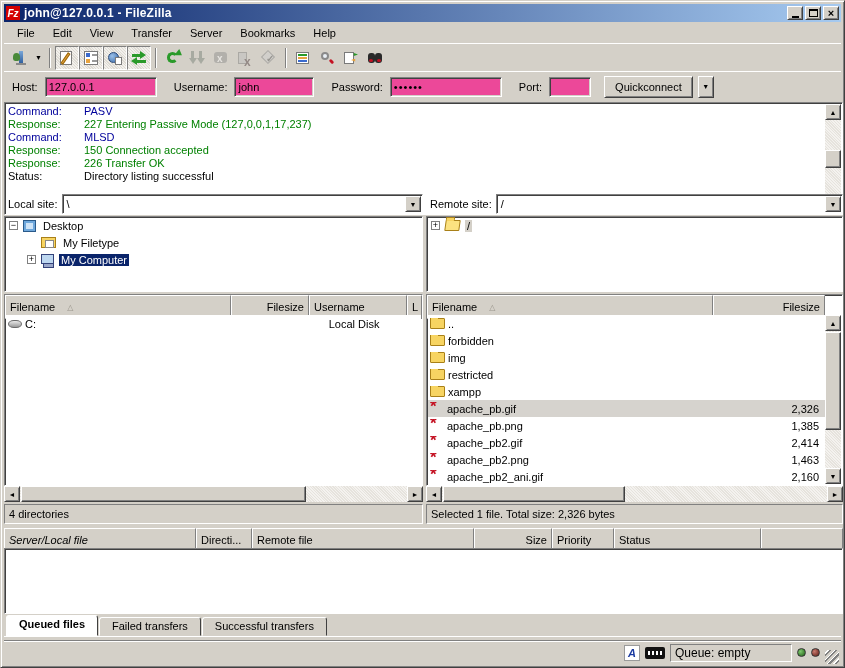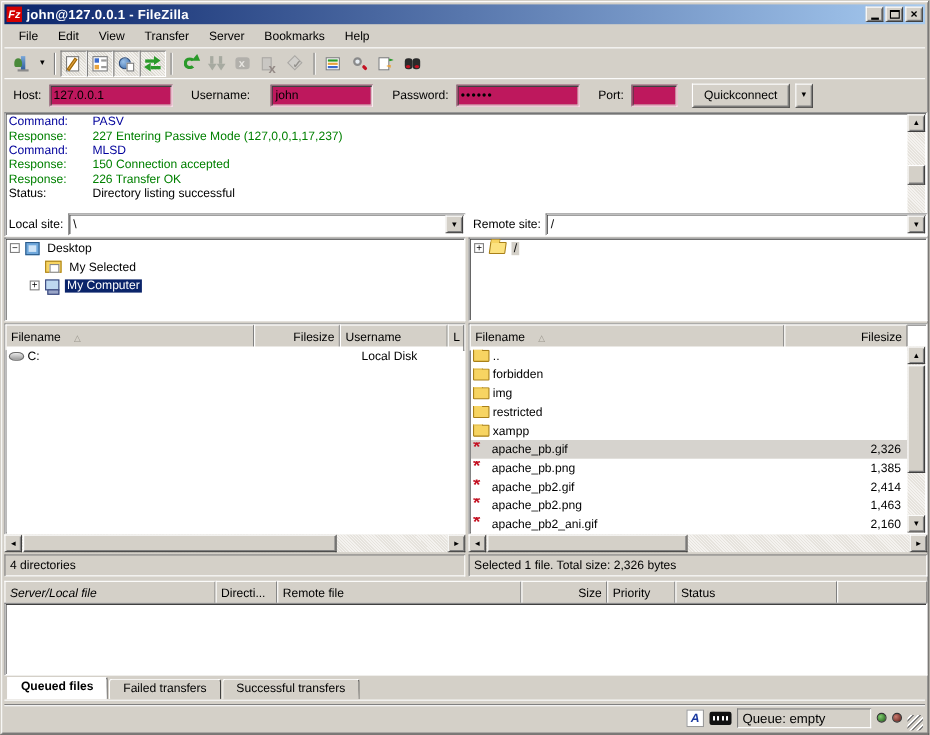--- a/index.html
+++ b/index.html
@@ -35,23 +35,23 @@
                     background:repeating-linear-gradient(45deg,#f2f0ec 0 1px,#dddad3 1px 2px); }
   .tb-drop { width:13px; height:24px; display:flex; align-items:center; justify-content:center; font-size:7px; }
   .ic { position:relative; width:16px; height:16px; }
   .ic .p { position:absolute; }
   .dim { opacity:.45; filter:grayscale(.9); }
 
   
   .qcbar { position:absolute; left:3px; top:70px; right:3px; height:30px; display:flex; align-items:center; gap:5px; padding-left:8px; border-top:1px solid #fff; }
   .qc-label { margin-right:2px; }
   .qcbar input { font-family:"Liberation Sans",sans-serif; font-size:11px; height:20px; padding:2px 3px;
-                 background:#be185d; border:1px solid; border-color:#808080 #fff #fff #808080;
+                 background:#ec4899; border:1px solid; border-color:#808080 #fff #fff #808080;
                  box-shadow: inset 1px 1px 0 #404040, inset -1px -1px 0 #D4D0C8; outline:none; }
-  .qc-host{width:112px;} .qc-user{width:93px;margin-left:12px;} .qc-pass{width:112px; letter-spacing:1px;} .qc-port{width:42px;}
+  .qc-host{width:112px;} .qc-user{width:80px;} .qc-pass{width:112px; letter-spacing:1px;} .qc-port{width:42px;}
   .qc-btn { height:22px; padding:0 10px; font-size:11px; display:flex; align-items:center; }
   .qc-btn-drop { height:22px; width:16px; display:flex; align-items:center; justify-content:center; font-size:7px; }
 
   
   .log { position:absolute; left:3px; top:101px; width:839px; height:113px; background:#fff;
          border:1px solid; border-color:#808080 #fff #fff #808080; box-shadow: inset 1px 1px 0 #404040; }
   .log-lines { position:absolute; left:3px; top:2px; right:18px; }
   .log-line { display:flex; height:13px; line-height:13px; white-space:nowrap; }
   .log-label { width:76px; flex:0 0 76px; }
   .c-command { color:#00009B; }
@@ -346,21 +346,21 @@
     </div>
     <div class="treebox">
       <div class="tree-row">
         <span class="expander">−</span>
         <span class="i-desktop" style="margin-right:5px;"></span>
         <span class="tree-label">Desktop</span>
       </div>
       <div class="tree-row indent1">
         <span class="expander none"></span>
         <span class="i-mydocs" style="margin-right:5px;"></span>
-        <span class="tree-label">My Selected</span>
+        <span class="tree-label">My Filetype</span>
       </div>
       <div class="tree-row indent1">
         <span class="expander">+</span>
         <span class="i-computer" style="margin-right:5px;"></span>
         <span class="tree-label sel-navy">My Computer</span>
       </div>
     </div>
     <div class="listwrap">
       <div class="lh-row">
         <div class="lh-cell" style="width:226px;">

